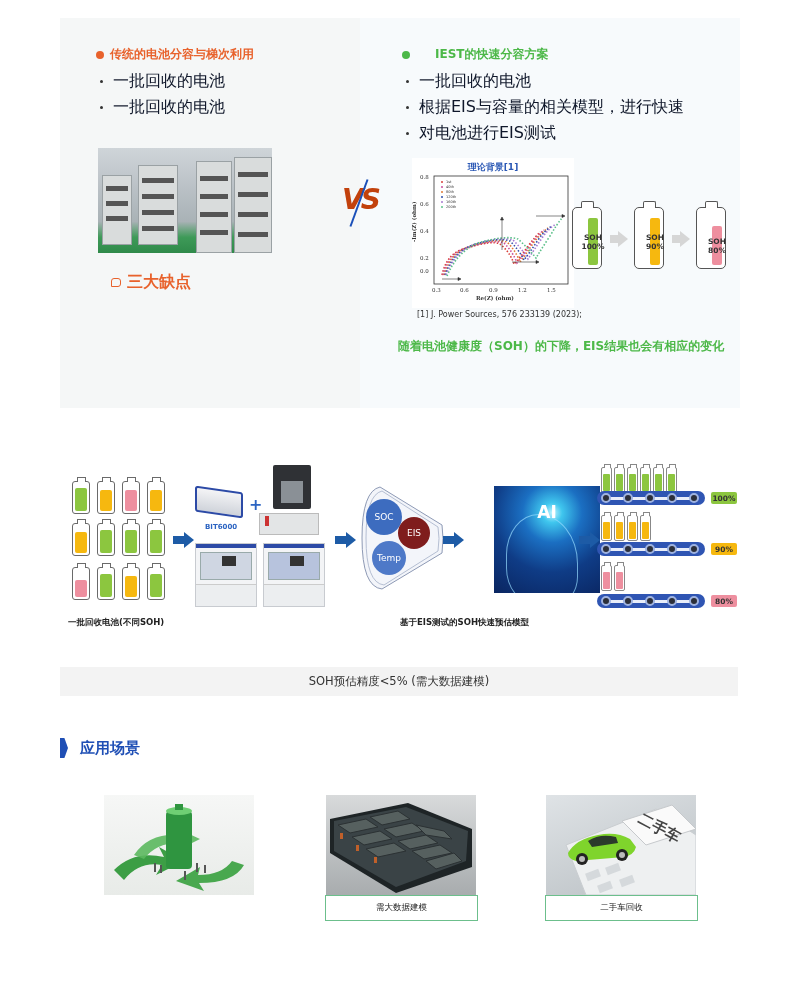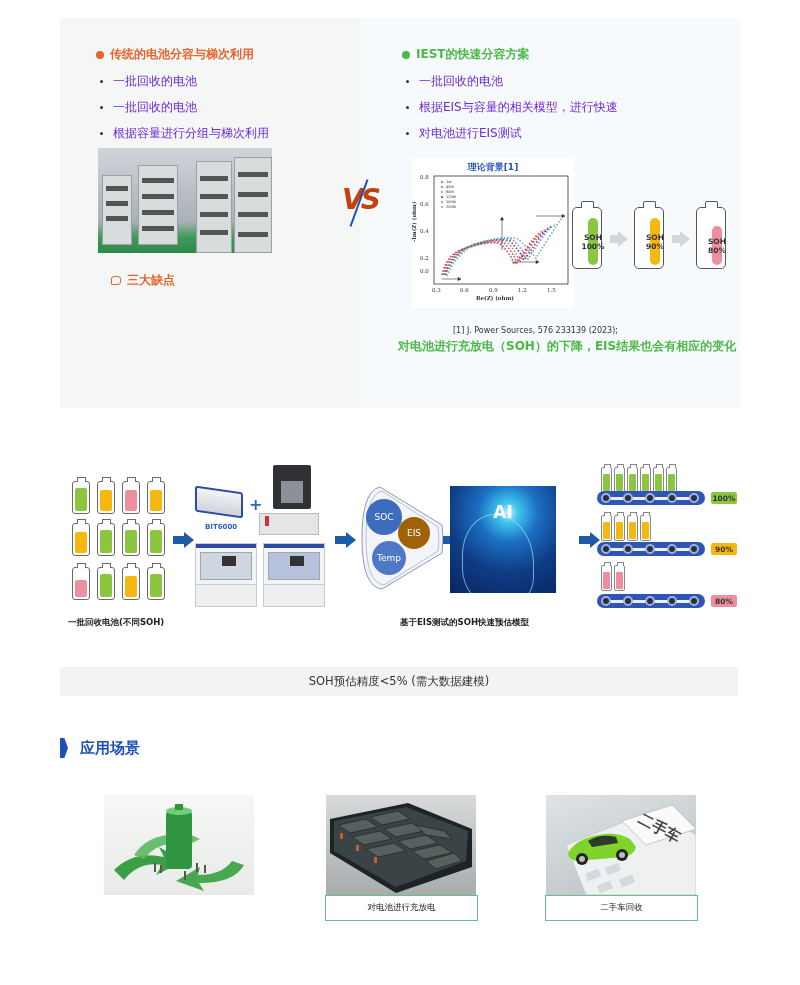--- a/index.html
+++ b/index.html
@@ -8,54 +8,54 @@
 
   
   .compare { position: absolute; left: 60px; top: 18px; width: 680px; height: 390px; display: flex; }
   .panel-left { width: 300px; height: 390px; background: #f5f7f7; position: relative; }
   .panel-right { width: 380px; height: 390px; background: #f7fafc; position: relative; }
 
   .sec-title { position: absolute; display: flex; align-items: center; font-size: 12px; font-weight: bold; }
   .sec-title .dot { width: 8px; height: 8px; border-radius: 50%; margin-right: 6px; }
   .left-title { left: 36px; top: 28px; color: #e8622c; }
   .left-title .dot { background: #e8622c; }
-  .right-title { left: 42px; top: 28px; color: #4cb848; }
+  .right-title { left: 42px; top: 28px; color: #4cb848; gap: 19px; }
   .right-title .dot { background: #4cb848; }
 
-  .bullets { position: absolute; list-style: none; font-size: 12px; color: #6d28d9; }
+  .bullets { position: absolute; list-style: none; font-size: 16px; color: #0f172a; }
   .bullets li { height: 26px; line-height: 20px; display: flex; align-items: center; }
   .bullets li::before { content: ""; width: 3px; height: 3px; background: #333; border-radius: 50%; margin-right: 10px; margin-left: 4px; }
   .left-bullets { left: 36px; top: 50px; }
   .right-bullets { left: 42px; top: 50px; }
 
   .factory-img { position: absolute; left: 38px; top: 130px; width: 174px; height: 105px;
     background: linear-gradient(180deg, #cfd5d9 0%, #b9c0c5 40%, #a9b2b6 70%, #3e9a58 85%, #2f8a4a 100%); overflow: hidden; }
   .factory-img .cab { position: absolute; bottom: 8px; background: #d9dcdc; border: 1px solid #9aa1a4; }
   .factory-img .cab i { position: absolute; left: 3px; right: 3px; height: 5px; background: #555; }
 
   .vs { position: absolute; left: 282px; top: 165px; font-size: 28px; font-weight: bold; font-style: italic; color: #c2410c; letter-spacing: -3px; z-index: 2; }
   .vs-slash { position: absolute; left: 298px; top: 160px; width: 2px; height: 50px; background: #1a4fb8; transform: rotate(20deg); z-index: 3; }
 
-  .cons-title { position: absolute; left: 38px; top: 254px; color: #e8622c; font-size: 12px; font-weight: bold; display: flex; align-items: center; padding-left: 13px; }
+  .cons-title { position: absolute; left: 38px; top: 254px; color: #e8622c; font-size: 16px; font-weight: bold; display: flex; align-items: center; padding-left: 13px; }
   .cons-title .ico { width: 10px; height: 9px; border: 1.5px solid #e8622c; border-radius: 3px 3px 3px 0; margin-right: 6px; }
   .cons-box { position: absolute; left: 37px; top: 275px; width: 175px; height: 78px; background: #fbf3ef; border: 1px solid #f0cdb8; }
   .cons-box ul { list-style: none; font-size: 12px; padding-top: 2px; }
   .cons-box li { height: 25px; display: flex; align-items: center; }
   .cons-box li::before { content: ""; width: 3px; height: 3px; background: #333; border-radius: 50%; margin: 0 10px 0 6px; }
 
   
   .eis { position: absolute; left: 52px; top: 140px; width: 162px; height: 150px; background: #ffffff; }
   .eis-title { position: absolute; left: 0; top: 3px; width: 162px; text-align: center; font-size: 9px; font-weight: bold; color: #2b58b5; }
   .eis svg { position: absolute; left: 0; top: 14px; }
-  .eis-ref { position: absolute; left: 57px; top: 308px; font-size: 8px; color: #333; margin-left: 36px; }
+  .eis-ref { position: absolute; left: 57px; top: 292px; font-size: 8px; color: #333; }
 
   .soh-row { position: absolute; left: 212px; top: 183px; width: 160px; height: 70px; }
   .bat { position: absolute; width: 30px; height: 62px; top: 6px; border: 1.5px solid #555; border-radius: 5px; background: #fff; }
   .bat::before { content: ""; position: absolute; top: -7px; left: 8px; width: 11px; height: 6px; border: 1.5px solid #555; border-bottom: none; border-radius: 2px 2px 0 0; background: #fff; }
-  .bat .fill { position: absolute; left: 15px; right: 3px; bottom: 3px; border-radius: 9px; display: flex; align-items: center; justify-content: center; text-align: center; font-size: 7.5px; font-weight: bold; color: #333; line-height: 9px; }
+  .bat .fill { position: absolute; left: 15px; right: 3px; bottom: 3px; border-radius: 2px; display: flex; align-items: center; justify-content: center; text-align: center; font-size: 7.5px; font-weight: bold; color: #333; line-height: 9px; }
   .soh-arrow { position: absolute; top: 30px; width: 0; height: 0; border-top: 8px solid transparent; border-bottom: 8px solid transparent; border-left: 10px solid #d6d6d6; }
   .soh-arrow::before { content: ""; position: absolute; left: -18px; top: -4px; width: 8px; height: 8px; background: #d6d6d6; }
 
   .soh-note { position: absolute; left: 38px; top: 320px; font-size: 12px; color: #4cb848; font-weight: bold; }
 
   
   .flow { position: absolute; left: 60px; top: 455px; width: 690px; height: 180px; }
   .cells { position: absolute; left: 8px; top: 20px; width: 100px; height: 130px; }
   .cell { position: absolute; width: 18px; height: 33px; border: 1.2px solid #6a6a6a; border-radius: 3px; background: #fff; }
   .cell::before { content: ""; position: absolute; top: -5px; left: 4px; width: 7px; height: 4px; border: 1.2px solid #6a6a6a; border-bottom: none; background: #fff; }
@@ -76,21 +76,21 @@
   .rail::before { content: ""; position: absolute; left: 5px; top: 2px; width: 4px; height: 10px; background: #c33; }
   .machine { position: absolute; top: 80px; width: 62px; height: 64px; background: #f3f4f6; border: 1px solid #c8cbd0; }
   .machine::before { content: ""; position: absolute; left: 0; right: 0; top: 0; height: 4px; background: #2c4aa6; }
   .machine .win { position: absolute; left: 4px; top: 8px; right: 4px; height: 28px; background: #cfd6e2; border: 1px solid #9aa; }
   .machine .screen { position: absolute; left: 26px; top: 12px; width: 14px; height: 10px; background: #333; }
   .machine .base { position: absolute; left: 0; right: 0; bottom: 0; height: 22px; background: #eceef0; border-top: 1px solid #ccc; }
 
   .funnel { position: absolute; left: 300px; top: 28px; width: 84px; height: 110px; }
   .circ { position: absolute; border-radius: 50%; color: #fff; font-size: 9px; display: flex; align-items: center; justify-content: center; }
 
-  .ai-img { position: absolute; left: 390px; top: 31px; width: 106px; height: 107px;
+  .ai-img { position: absolute; left: 434px; top: 31px; width: 106px; height: 107px;
     background: radial-gradient(circle at 55% 25%, #bff4ff 0%, #3fc6ee 10%, #1b6fc2 30%, #0f3c86 60%, #0a2560 100%); overflow: hidden; }
   .ai-img .ai-text { position: absolute; left: 0; width: 106px; top: 16px; text-align: center; color: #fff; font-size: 17px; font-weight: bold; }
   .ai-img .head { position: absolute; left: 12px; top: 28px; width: 72px; height: 90px; border: 1.5px solid rgba(150,220,255,0.7); border-radius: 45% 55% 30% 40%; }
 
   .belts { position: absolute; left: 537px; top: 0px; width: 150px; height: 160px; }
   .belt { position: absolute; left: 0; width: 108px; height: 14px; background: #2f55b3; border-radius: 7px; }
   .belt .roll { position: absolute; top: 2px; width: 10px; height: 10px; border-radius: 50%; background: #2b2f3a; border: 2px solid #9fb3e0; }
   .belt .bar { position: absolute; top: 5.5px; height: 3px; background: #e9eef9; }
   .mini { position: absolute; width: 11px; height: 26px; border: 1px solid #888; border-radius: 2px; background: #fff; }
   .mini::before { content: ""; position: absolute; top: -4px; left: 2px; width: 5px; height: 3px; border: 1px solid #888; border-bottom: none; background: #fff; }
@@ -112,21 +112,20 @@
 
 <section class="compare">
   <div class="panel-left">
     <div class="sec-title left-title">
       <span class="dot"></span>
       <span>传统的电池分容与梯次利用</span>
     </div>
     <ul class="bullets left-bullets">
       <li>一批回收的电池</li>
       <li>一批回收的电池</li>
-      <li>根据容量进行分组与梯次利用</li>
     </ul>
     <div class="factory-img">
       <div class="cab" style="left:4px;width:30px;height:70px;">
           <i style="top:10px"></i>
           <i style="top:25px"></i>
           <i style="top:40px"></i>
         </div>
       <div class="cab" style="left:40px;width:40px;height:80px;">
           <i style="top:12px"></i>
           <i style="top:28px"></i>
@@ -230,21 +229,21 @@
           </div>
       </div>
       <div class="soh-arrow" style="left:108px;"></div>
       <div class="bat" style="left:124px;">
         <div class="fill" style="top:18px;background:#ee8f9f;">
             <span><span>SOH</span><br><span>80%</span></span>
           </div>
       </div>
     </div>
 
-    <div class="soh-note">对电池进行充放电（SOH）的下降，EIS结果也会有相应的变化</div>
+    <div class="soh-note">随着电池健康度（SOH）的下降，EIS结果也会有相应的变化</div>
   </div>
 
   <div class="vs">VS</div>
   <div class="vs-slash"></div>
 </section>
 
 <section class="flow">
   <div class="cells">
     <div class="cell" style="left:4px;top:6px;">
         <i style="top:6px;background:#8cc63f"></i>
@@ -306,21 +305,21 @@
   </div>
 
   <div class="big-arrow" style="left:275px;top:78px;"></div>
 
   <div class="funnel">
     <svg width="84" height="110" viewBox="0 0 84 110" style="position:absolute;left:0;top:0;">
       <path d="M20 4 Q2 8 2 55 Q2 104 22 106 L82 70 Q84 55 82 42 Z" fill="#f3f5fa" stroke="#8e9ab5" stroke-width="1"></path>
       <path d="M22 8 Q6 12 6 55 Q6 100 24 102 L78 68 Q80 55 78 44 Z" fill="none" stroke="#a5b0c8" stroke-width="0.8"></path>
     </svg>
     <div class="circ" style="left:6px;top:16px;width:36px;height:36px;background:#3d6cbf;">SOC</div>
-    <div class="circ" style="left:38px;top:34px;width:32px;height:32px;background:#a16207;">EIS</div>
+    <div class="circ" style="left:38px;top:34px;width:32px;height:32px;background:#7f1d1d;">EIS</div>
     <div class="circ" style="left:12px;top:58px;width:34px;height:34px;background:#4e79c8;">Temp</div>
   </div>
 
   <div class="big-arrow" style="left:383px;top:78px;"></div>
 
   <div class="ai-img">
     <div class="head"></div>
     <div class="ai-text">AI</div>
   </div>
   <div class="flow-caption" style="left:340px;top:162px;">基于EIS测试的SOH快速预估模型</div>
@@ -440,21 +439,21 @@
           <polygon points="86,56 114,50 126,58 98,64"></polygon>
         <polygon points="100,66 128,58 136,66 110,74"></polygon>
       </g>
       <g fill="#c0602a">
           <rect x="14" y="38" width="3" height="6"></rect>
           <rect x="30" y="50" width="3" height="6"></rect>
           <rect x="48" y="62" width="3" height="6"></rect>
         </g>
     </svg>
   </div>
-  <div class="label">对电池进行充放电</div>
+  <div class="label">需大数据建模</div>
 </div>
 
 <div class="scene" style="left:545px;">
   <div class="photo" style="background:linear-gradient(160deg,#dfe3e6,#b9bfc3);">
     <svg width="150" height="100" viewBox="0 0 150 100" style="position:absolute;left:0;top:0;">
       <polygon points="20,50 110,14 150,40 150,100 40,100" fill="#eef0f1" stroke="#c9cdd0"></polygon>
       <polygon points="76,26 126,10 150,34 100,50" fill="#fafafa" stroke="#c6c9cc"></polygon>
       <text x="92" y="36" font-size="15" font-weight="bold" fill="#444" transform="rotate(28 110 30)">二手车</text>
       <g fill="#d5d9dc">
           <rect x="40" y="76" width="14" height="8" transform="rotate(-20 47 80)"></rect>

